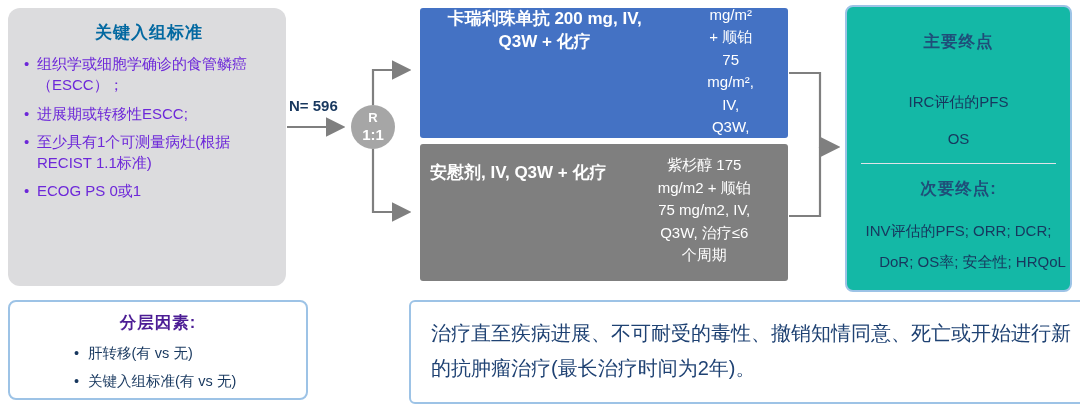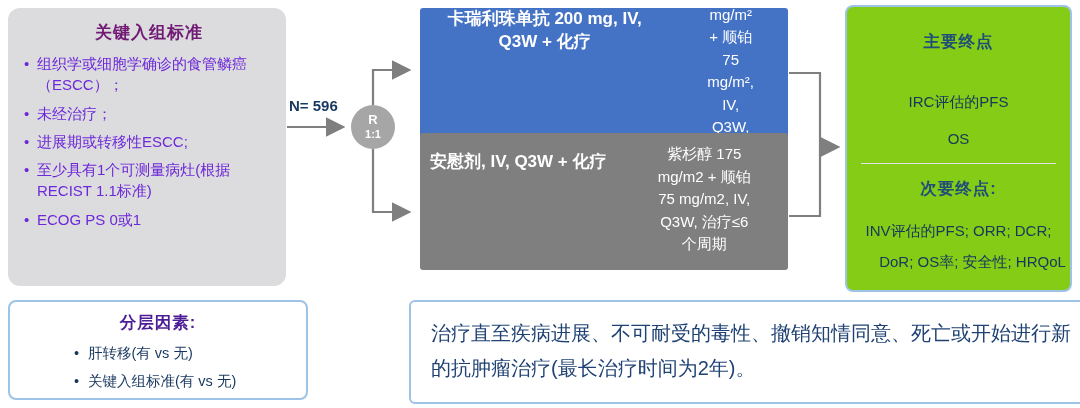--- a/index.html
+++ b/index.html
@@ -5,43 +5,43 @@
   * { margin:0; padding:0; box-sizing:border-box; }
   html,body { background:#ffffff; }
   body { font-family:"Liberation Sans","DejaVu Sans",sans-serif; }
   .diagram { position:relative; width:1080px; height:408px; background:#ffffff; overflow:hidden; color:#17375e; }
   .abs { position:absolute; }
   .arrows { left:0; top:0; pointer-events:none; }
   .ln { stroke:#7f7f7f; stroke-width:2.2; fill:none; }
 
   
   .inclusion-box { left:8px; top:8px; width:278px; height:278px; background:#dcdcde; border-radius:12px; padding:13px 12px 8px 16px; }
-  .inclusion-title { text-align:center; font-weight:bold; font-size:17px; color:#701a75; margin-bottom:9px; letter-spacing:1px; }
+  .inclusion-title { text-align:center; font-weight:bold; font-size:17px; color:#0369a1; margin-bottom:9px; letter-spacing:1px; }
   .inclusion-list { list-style:none; }
   .inclusion-list li { position:relative; padding-left:13px; font-size:15px; line-height:1.42; margin-bottom:7px; color:#6d28d9; }
   .inclusion-list li::before { content:"•"; position:absolute; left:0; top:0; }
 
   
   .n-label { left:289px; top:97px; font-size:15px; font-weight:600; color:#17375e;text-align:center; }
   .r-circle { left:351px; top:105px; width:44px; height:44px; border-radius:50%; background:#a6a6a6; color:#fff; display:flex; flex-direction:column; align-items:center; justify-content:center; line-height:1.15; }
   .r-circle .r { font-size:13px; font-weight:bold; }
-  .r-circle .ratio { font-size:11px; font-weight:bold; }
+  .r-circle .ratio { font-size:15px; font-weight:bold; }
 
   
   .arm { left:420px; width:368px; color:#ffffff; border-radius:3px; display:flex; flex-direction:row; }
   .arm-top { top:8px; height:130px; background:#4472c4; }
-  .arm-bottom { top:133px; height:137px; background:#7f7f7f; }
+  .arm-bottom { top:144px; height:137px; background:#7f7f7f; }
   .arm-title { display:flex; align-items:center; justify-content:center; font-weight:bold; font-size:17px; text-align:center; padding:0 10px; }
   .arm-top .arm-title { height:44px; }
   .arm-bottom .arm-title { height:56px; }
   .arm-divider { border-top:1.5px solid rgba(255,255,255,0.95); margin:0 2px; }
   .arm-detail { flex:1; display:flex; align-items:center; justify-content:center; text-align:center; font-size:15px; line-height:1.5; padding:6px 34px 10px; }
 
   
-  .endpoints-box { left:845px; top:5px; width:227px; height:287px; background:#84cc16; border:2px solid #9dc3e6; border-radius:8px; text-align:center; color:#17375e; }
+  .endpoints-box { left:845px; top:5px; width:227px; height:287px; background:#14b8a6; border:2px solid #9dc3e6; border-radius:8px; text-align:center; color:#17375e; }
   .ep-title { font-weight:bold; font-size:16.5px; color:#1f4e79; letter-spacing:1px; }
   .ep-item { font-size:15px; color:#17375e; }
   .ep-primary-title { margin-top:24px; }
   .ep-i1 { margin-top:40px; }
   .ep-i2 { margin-top:18px; }
   .ep-divider { border-top:1px solid #dfe3e8; margin:16px 14px 0; }
   .ep-sec-title { margin-top:14px; }
   .ep-l1 { margin-top:22px; }
   .ep-l2 { margin-top:12px;margin-left:28px; }
 
@@ -71,21 +71,20 @@
     <path class="ln" d="M373 105 V70 H407" marker-end="url(#ah)"></path>
     <path class="ln" d="M373 149 V212 H407" marker-end="url(#ah)"></path>
     <path class="ln" d="M789 216 H820 V147"></path>
     <path class="ln" d="M789 73 H820 V147 H836" marker-end="url(#ah)"></path>
   </svg>
 
   <div class="abs inclusion-box">
     <div class="inclusion-title">关键入组标准</div>
     <ul class="inclusion-list">
       <li>组织学或细胞学确诊的食管鳞癌（ESCC）；</li>
-      <li>未经治疗；</li>
       <li>进展期或转移性ESCC;</li>
       <li>至少具有1个可测量病灶(根据RECIST 1.1标准)</li>
       <li>ECOG PS 0或1</li>
     </ul>
   </div>
 
   <div class="abs n-label">N= 596</div>
 
   <div class="abs r-circle">
     <span class="r">R</span>

